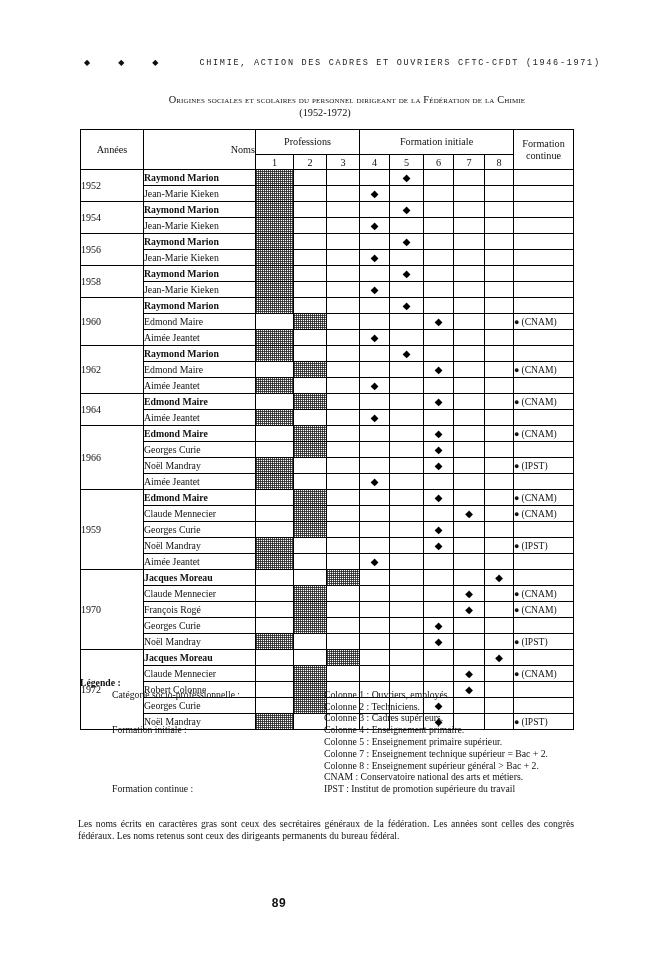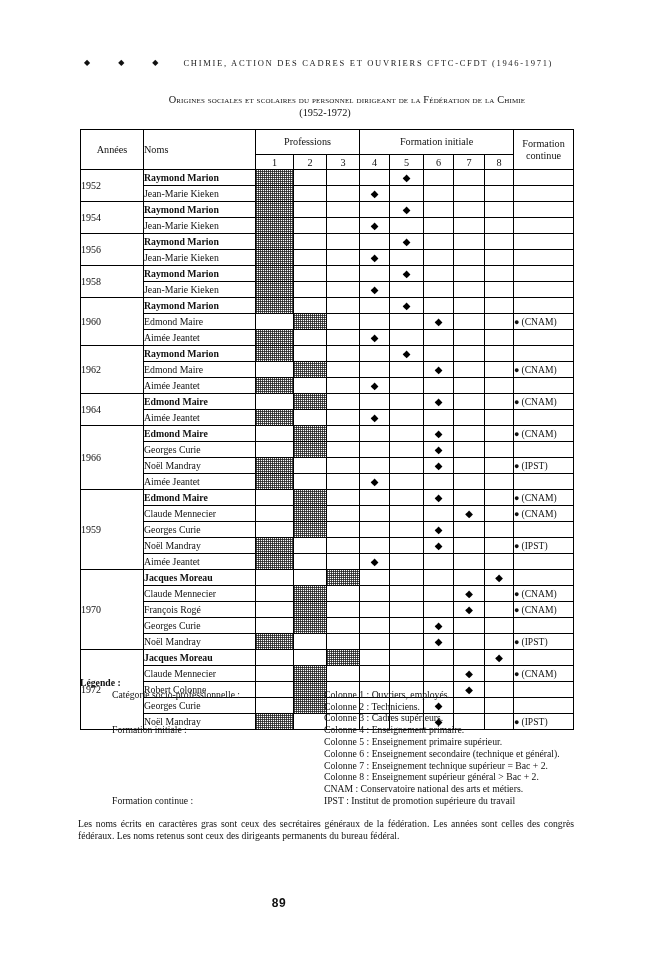--- a/index.html
+++ b/index.html
@@ -20,22 +20,22 @@
   
   .runhead{
     position:absolute;left:0;top:58px;width:650px;
     display:flex;align-items:center;
   }
   .diamonds{
     margin-left:84px;
     font-size:8px;letter-spacing:13px;color:#111;line-height:1;
   }
   .runhead-title{
-    margin-left:12px;
-    font-family:Liberation Serif, serif;
+    margin-left:28px;
+    font-family:Liberation Mono, monospace;
     font-size:8.5px;
     letter-spacing:1.7px;
     color:#1a1a1a;
     white-space:nowrap;
   }
 
   
   .caption{
     position:absolute;left:0;top:94px;width:650px;
     text-align:center;
@@ -71,21 +71,21 @@
   }
   
   th.hd{
     text-align:center;
     font-weight:bold;
     font-size:10.2px;
     height:24px;
     line-height:1.12;
   }
   th.hd-left{
-    text-align:left;
+    text-align:right;
     padding-left:4px;
     font-weight:bold;
     font-size:10.2px;
   }
   th.hd-annees{
     text-align:center;
     font-weight:normal;
     font-size:10.2px;
   }
   th.num{
@@ -900,21 +900,20 @@
         <div class="lrow">
           <div class="lkey">Formation initiale :</div>
           <div class="lval">Colonne 4 : Enseignement primaire.</div>
         </div>
         <div class="lrow">
           <div class="lkey"></div>
           <div class="lval">Colonne 5 : Enseignement primaire supérieur.</div>
         </div>
         <div class="lrow">
           <div class="lkey"></div>
-          <div class="lval">Colonne 6 : Enseignement secondaire (technique et général).</div>
         </div>
         <div class="lrow">
           <div class="lkey"></div>
           <div class="lval">Colonne 7 : Enseignement technique supérieur = Bac + 2.</div>
         </div>
         <div class="lrow">
           <div class="lkey"></div>
           <div class="lval">Colonne 8 : Enseignement supérieur général &gt; Bac + 2.</div>
         </div>
         <div class="lrow">

